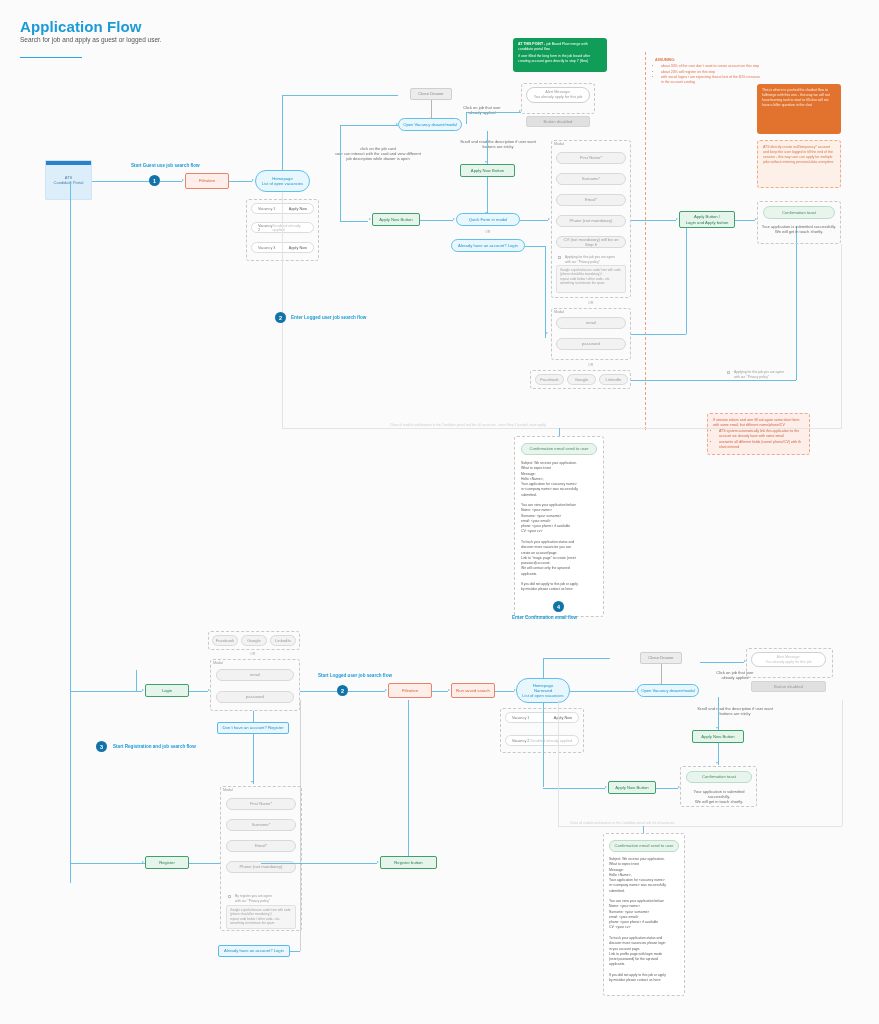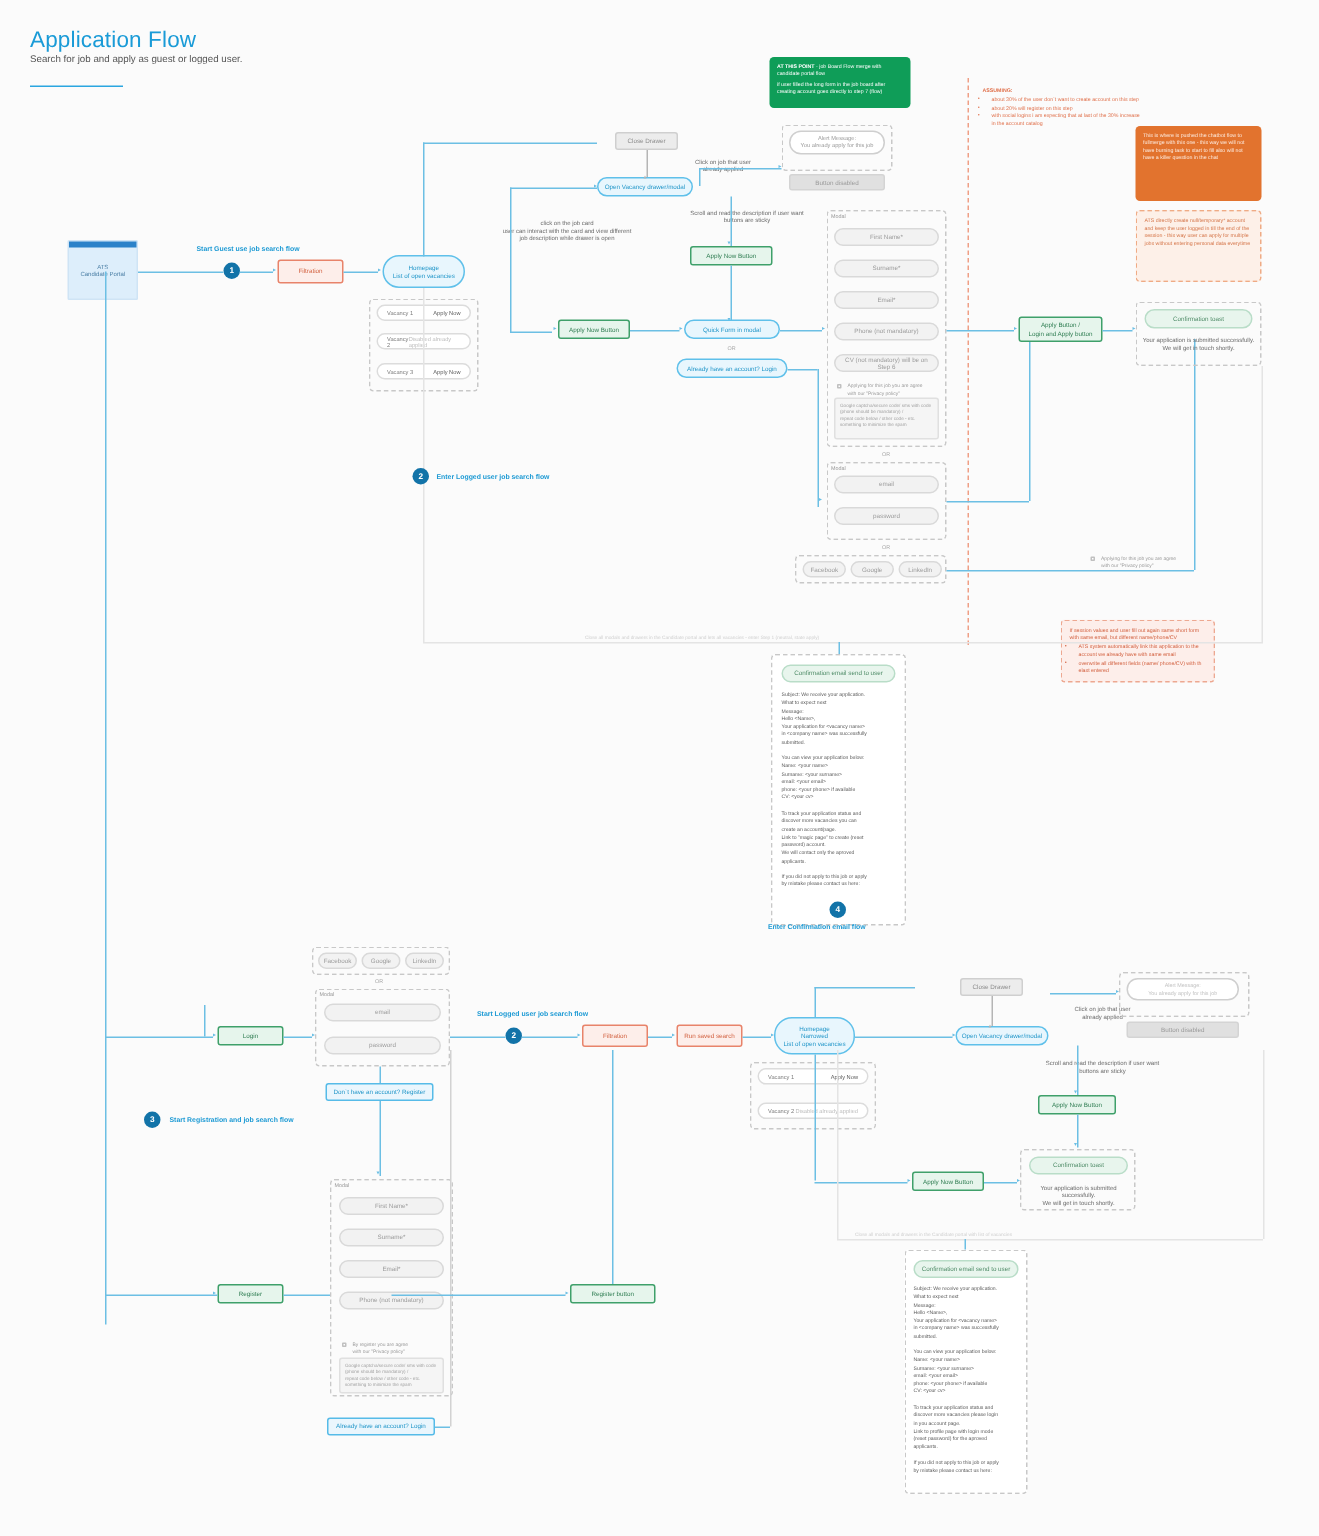--- a/index.html
+++ b/index.html
@@ -9,21 +9,21 @@
     background: #fbfbfb;
     font-family: "Liberation Sans", sans-serif;
     color: #4a4a4a;
     position: relative;
     overflow: hidden;
   }
   .canvas { position:absolute; left:0; top:0; width:879px; height:1024px; }
   .abs { position:absolute; }
 
   
-  #hdr-title { left:20px; top:18px; font-size:15px; font-weight:normal; color:#1a9bd7; letter-spacing:.1px; }
+  #hdr-title { left:20px; top:18px; font-size:15px; font-weight:bold; color:#1a9bd7; letter-spacing:.1px; }
   #hdr-sub  { left:20px; top:36px; font-size:6.5px; color:#555; }
   #hdr-rule { left:20px; top:57px; width:62px; height:0; border-top:1.4px solid #2ba6e0; }
 
   
   .node {
     position:absolute; display:flex; align-items:center; justify-content:center;
     text-align:center; line-height:1.25; font-size:4.2px; padding:2px 3px;
   }
   .n-blue { background:#e8f6fd; border:0.8px solid #5fc0ea; color:#2196c9; border-radius:12px; }
   .n-red  { background:#fdeeea; border:0.8px solid #e8836a; color:#d2603f; border-radius:2px; }

